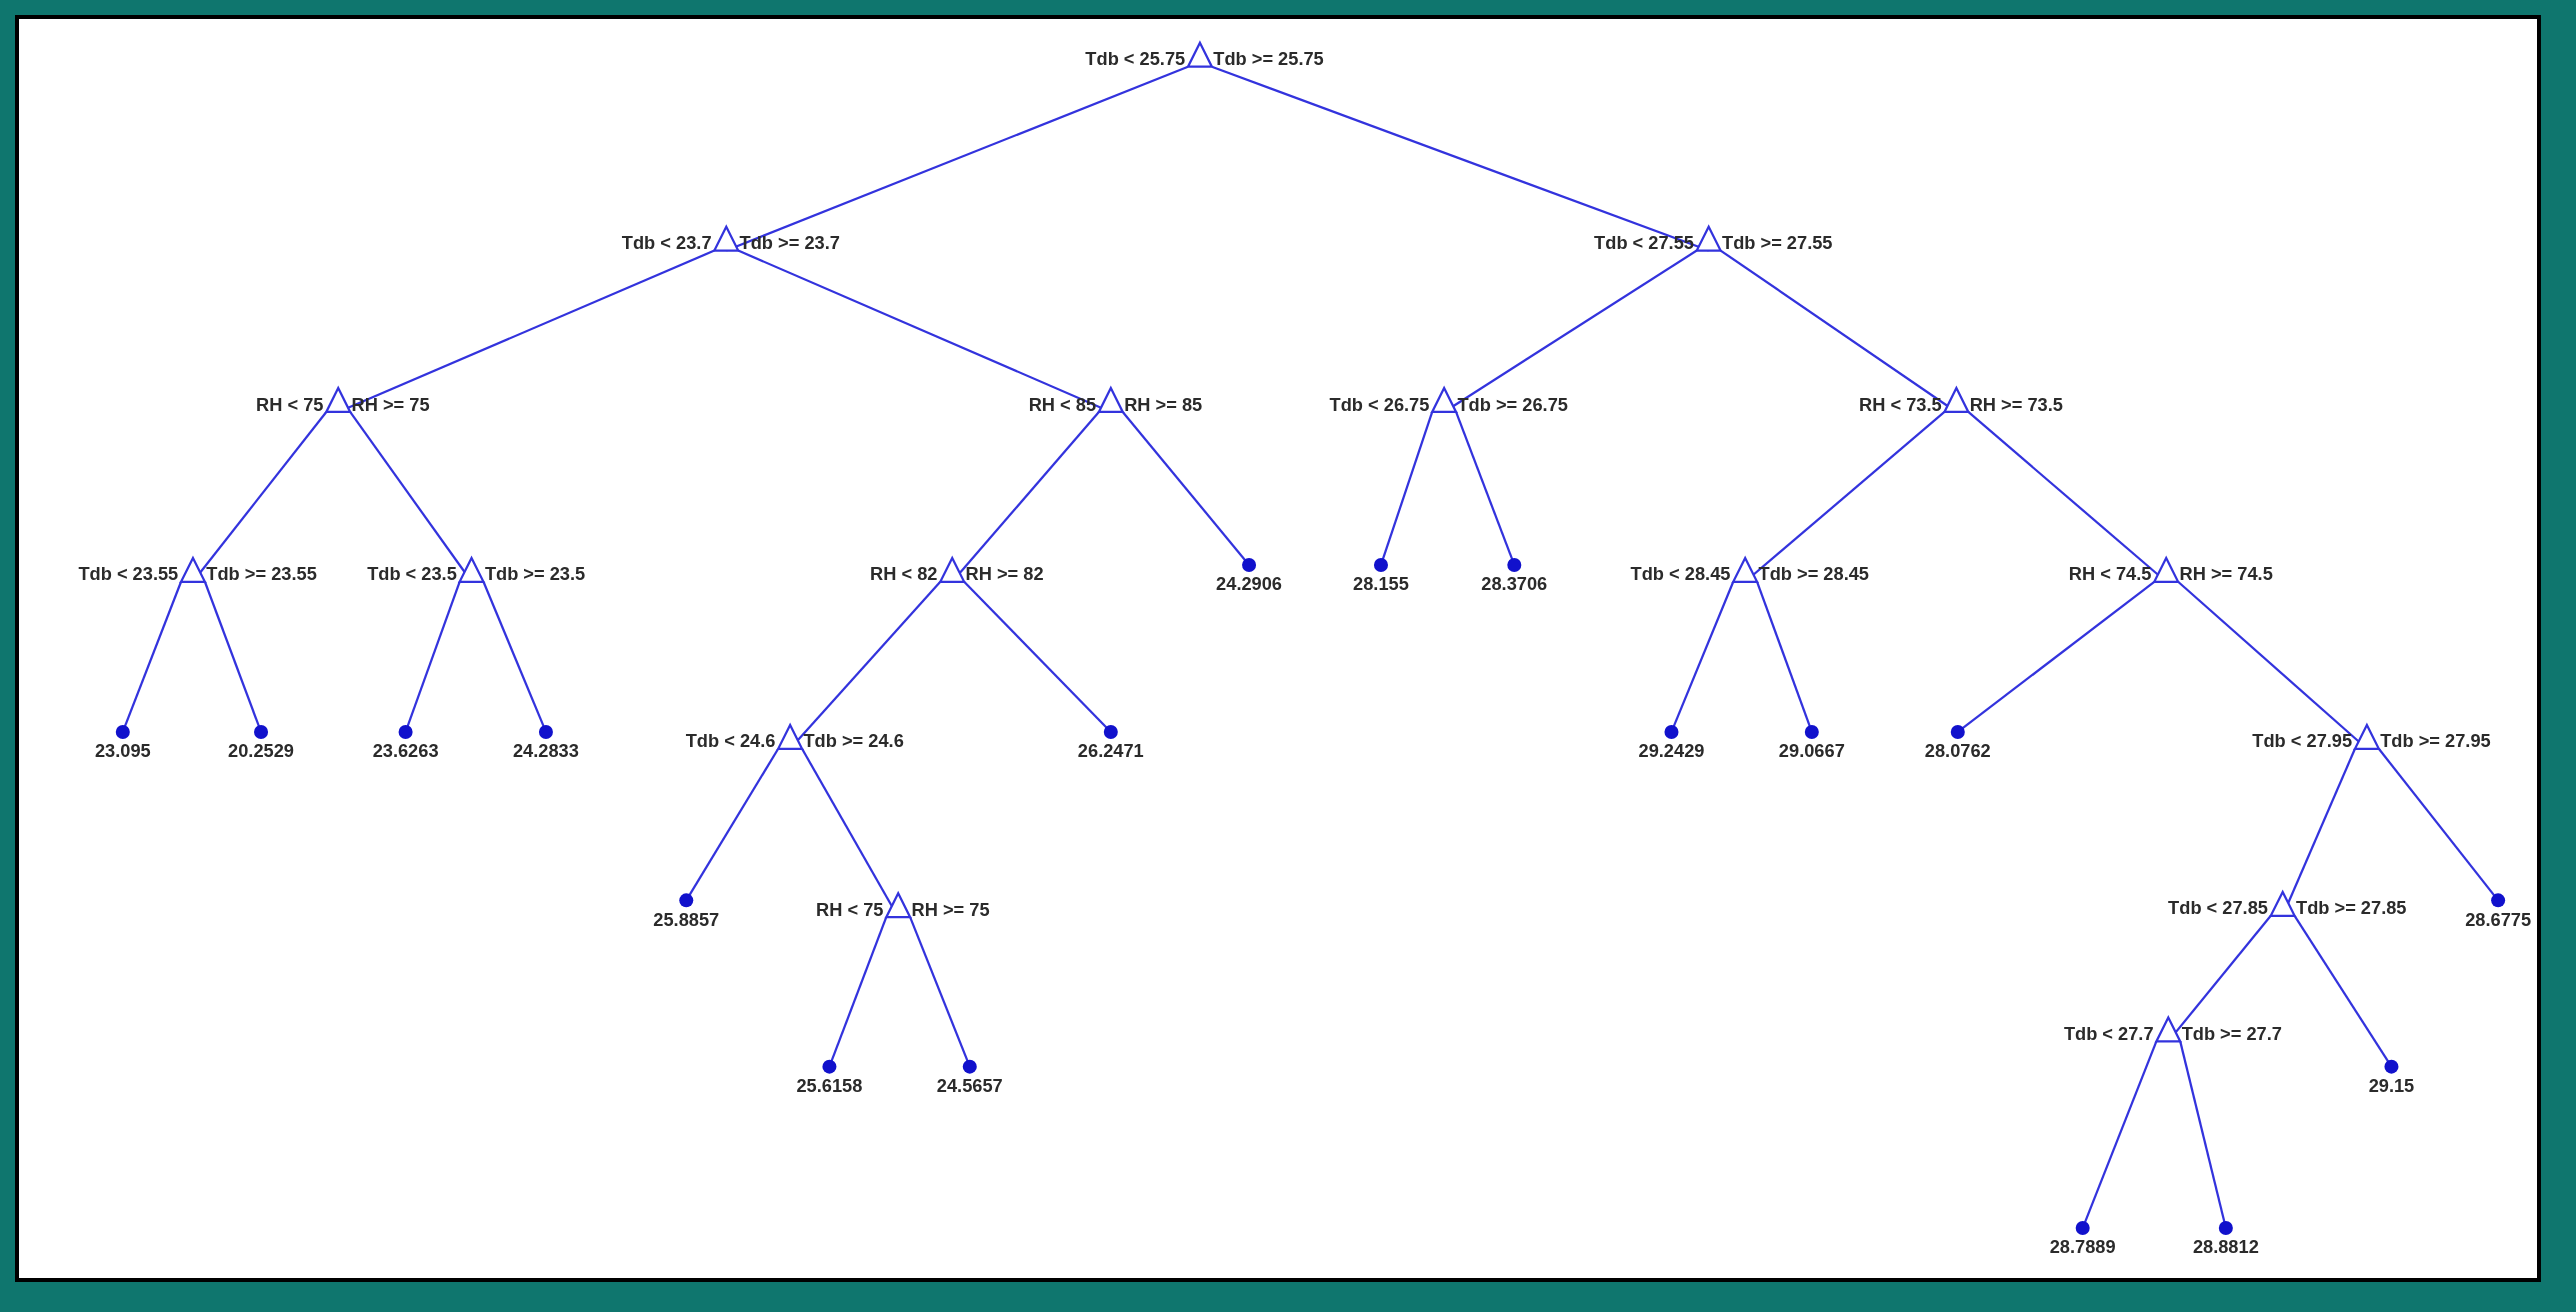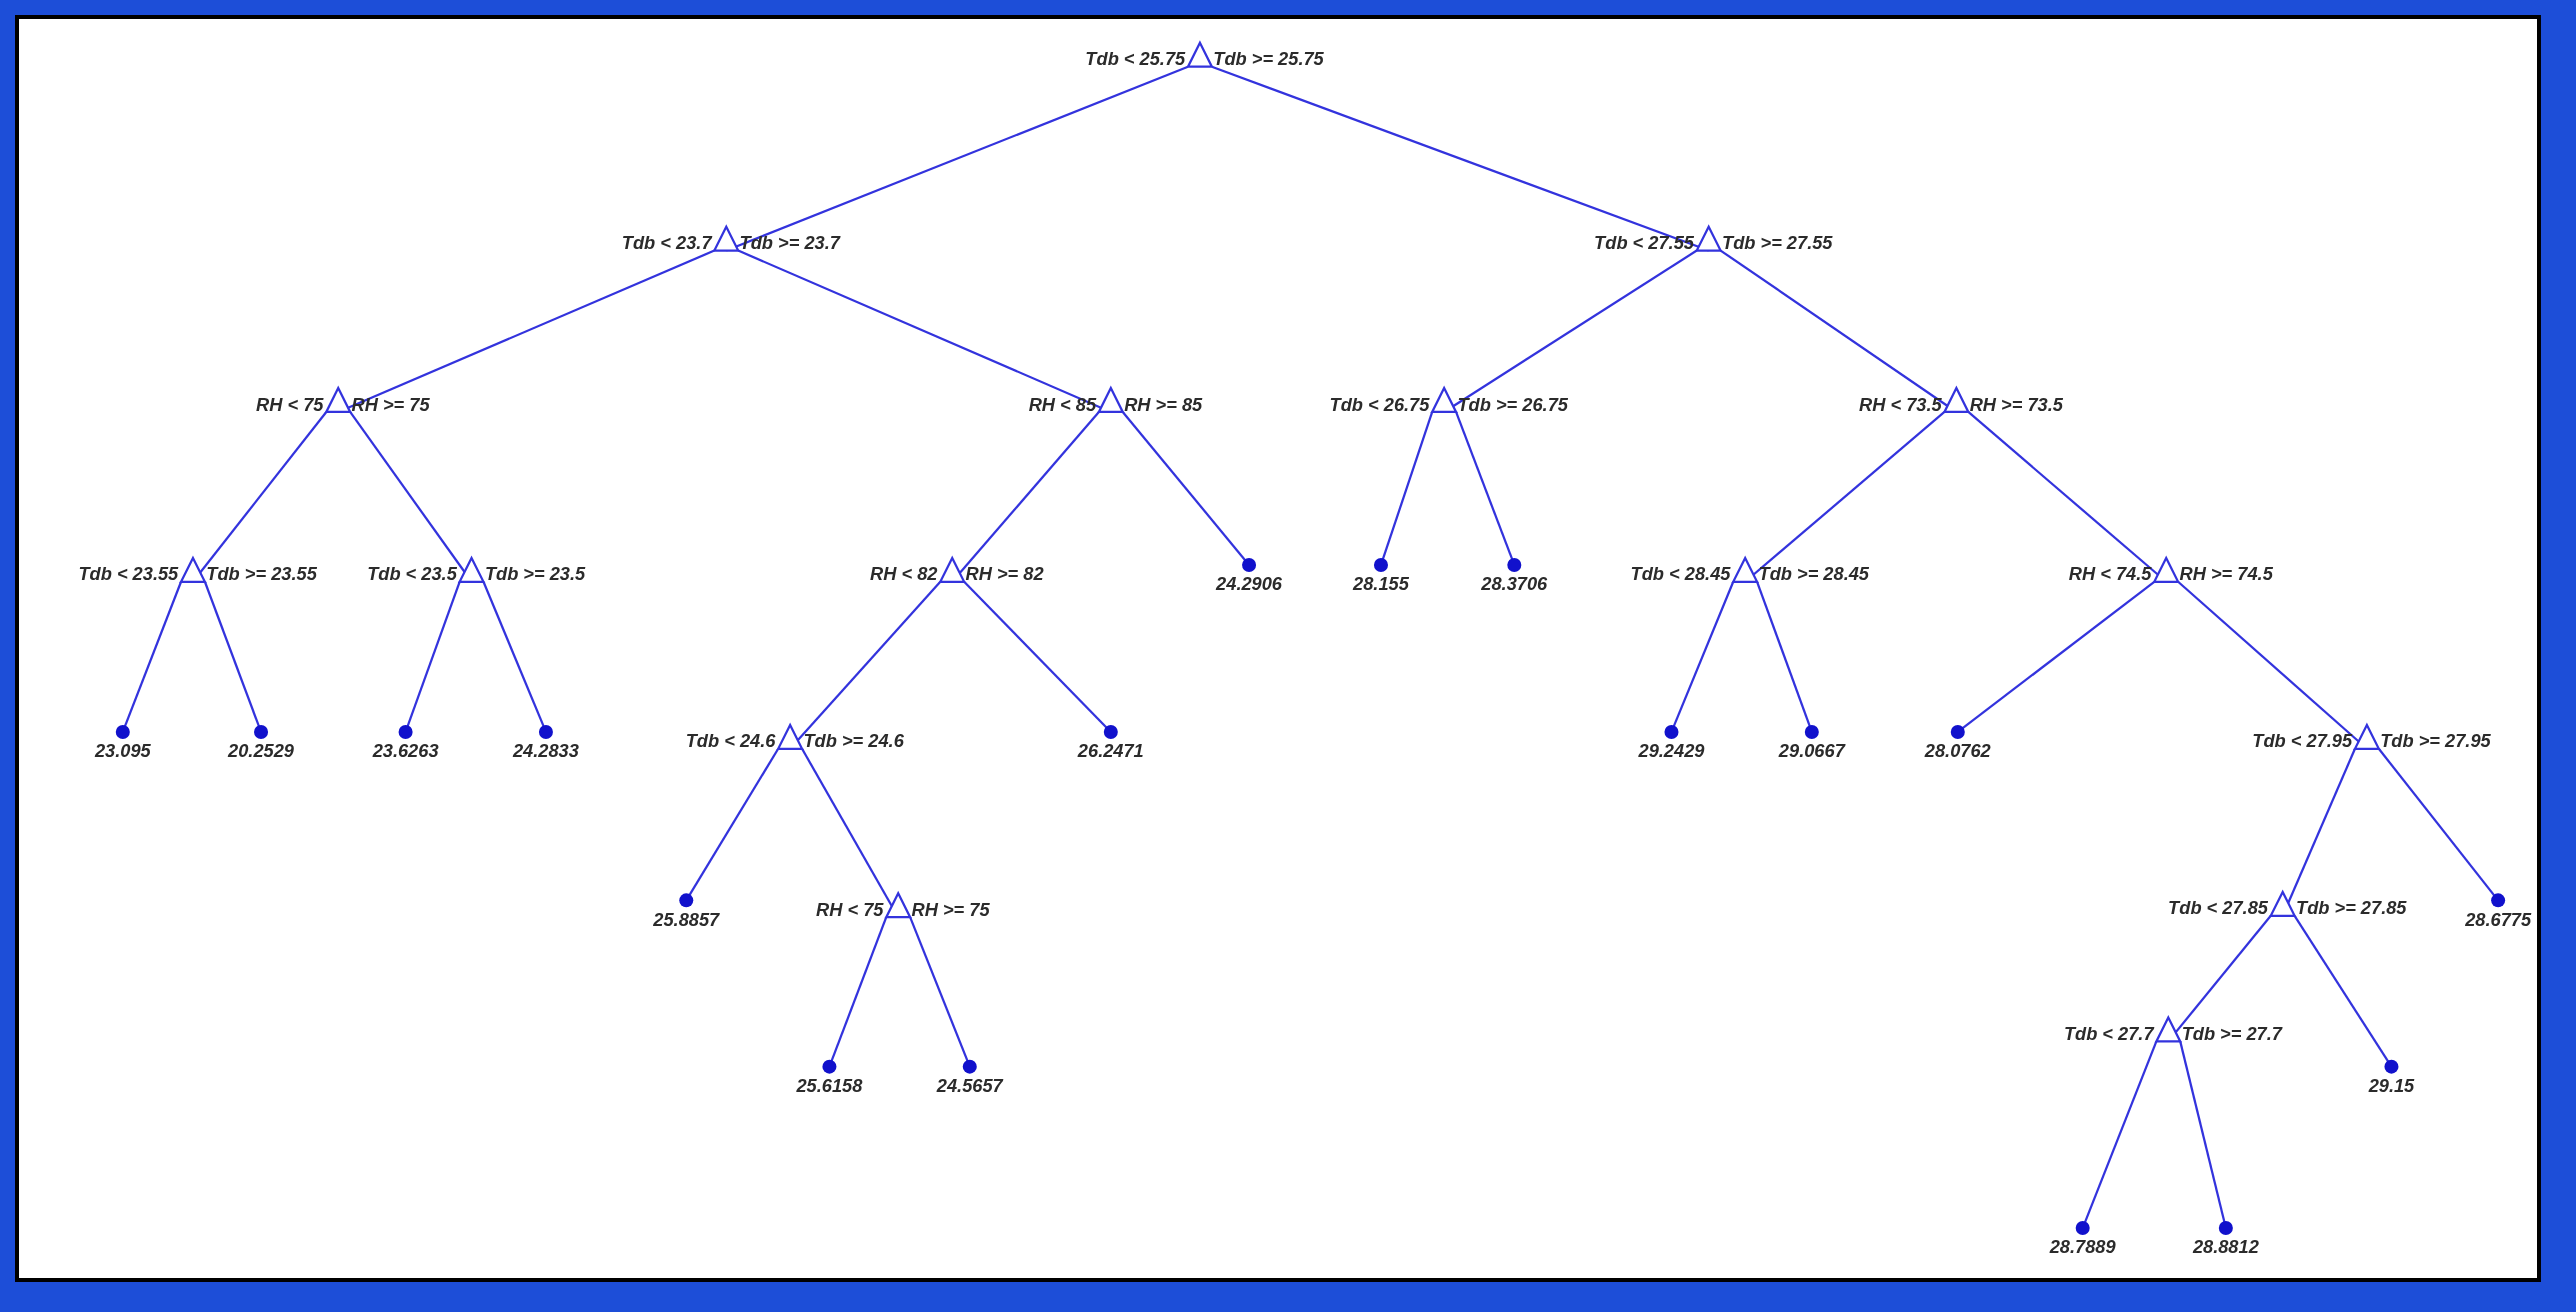--- a/index.html
+++ b/index.html
@@ -5,23 +5,22 @@
   html, body {
     margin: 0;
     padding: 0;
     background: #ffffff;
     font-family: "Liberation Sans", sans-serif;
   }
   #canvas-wrap {
     position: relative;
     width: 2576px;
     height: 1313px;
-    background: #1d4ed8;
+    background: #0f766e;
     overflow: hidden;
-    font-style: italic;
   }
   #tree-frame {
     position: absolute;
     left: 15.4px;
     top: 15.4px;
     width: 2526px;
     height: 1267px;
     border: 4.2px solid #000000;
     background: #ffffff;
     box-sizing: border-box;

